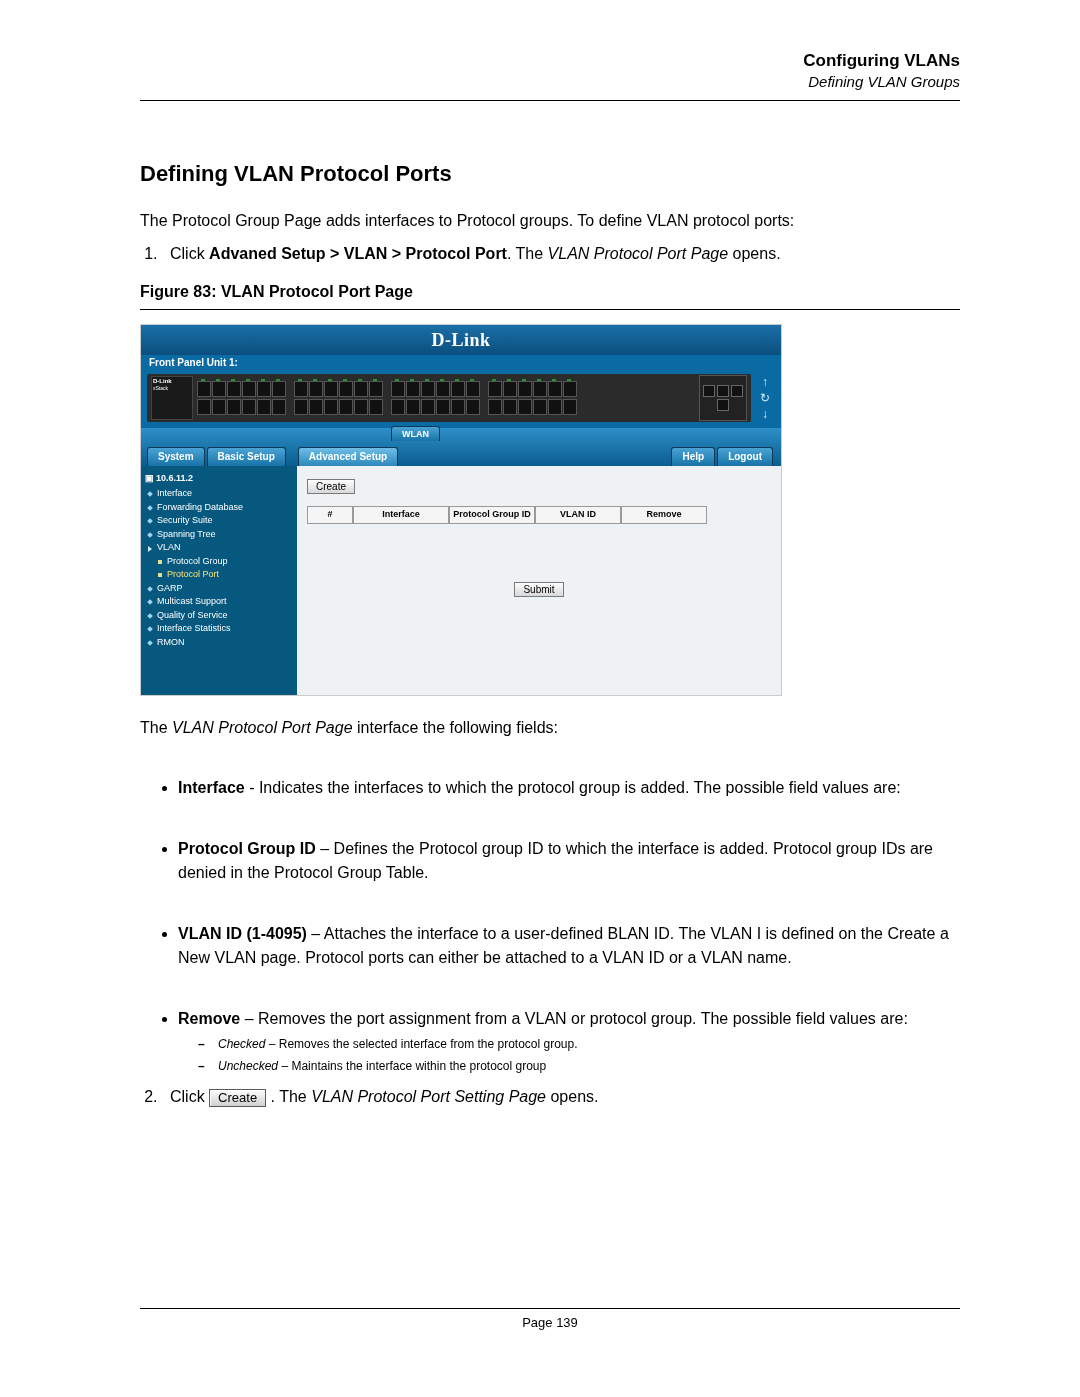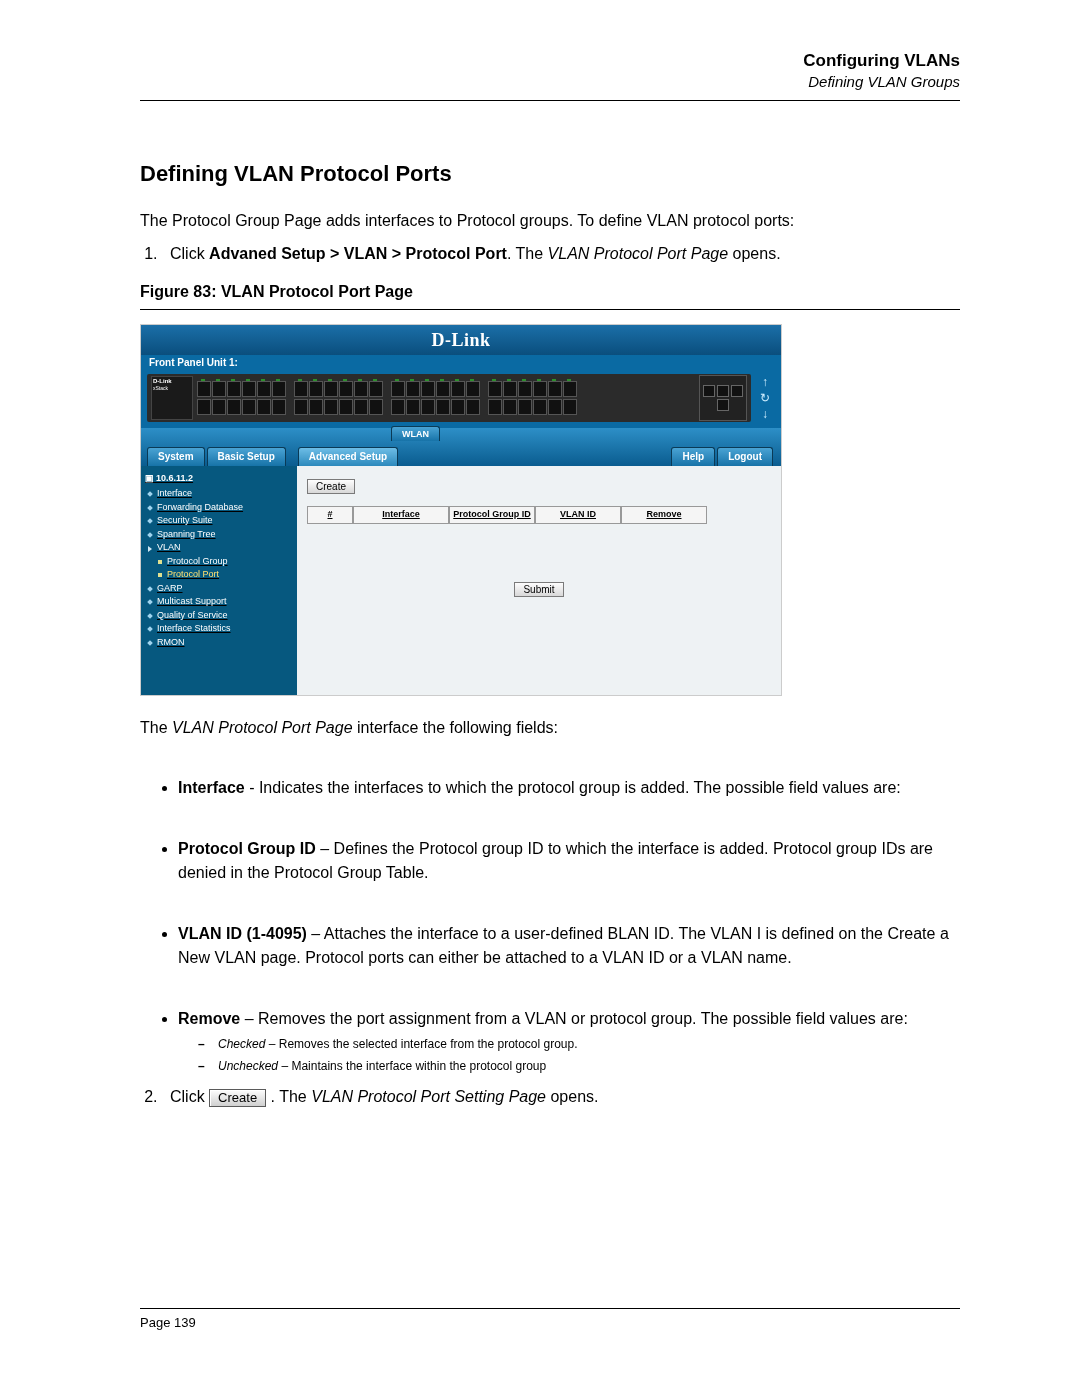--- a/index.html
+++ b/index.html
@@ -205,21 +205,20 @@
     height: 12px;
     line-height: 12px;
   }
   .nav-right {
     margin-left: auto;
     display: flex;
   }
   .ss-main {
     display: flex;
     height: calc(100% - 30px - 16px - 58px - 22px);
-    text-decoration: underline;
   }
   .ss-tree {
     width: 148px;
     background: #06587f;
     color: #fff;
     font-size: 9px;
     padding: 6px 4px;
     line-height: 1.5;
   }
   .tree-root {
@@ -327,20 +326,21 @@
     position: absolute;
     left: -20px;
     font-weight: bold;
   }
   .footer-rule {
     border: none;
     border-top: 1px solid #000;
     margin: 200px 0 6px 0;
   }
   .footer {
+    text-align: center;
     font-size: 13px;
   }
 </style>
 </head>
 <body>
 
 <div class="page">
 
   <div class="header-right">
     <div class="chap">Configuring VLANs</div>

